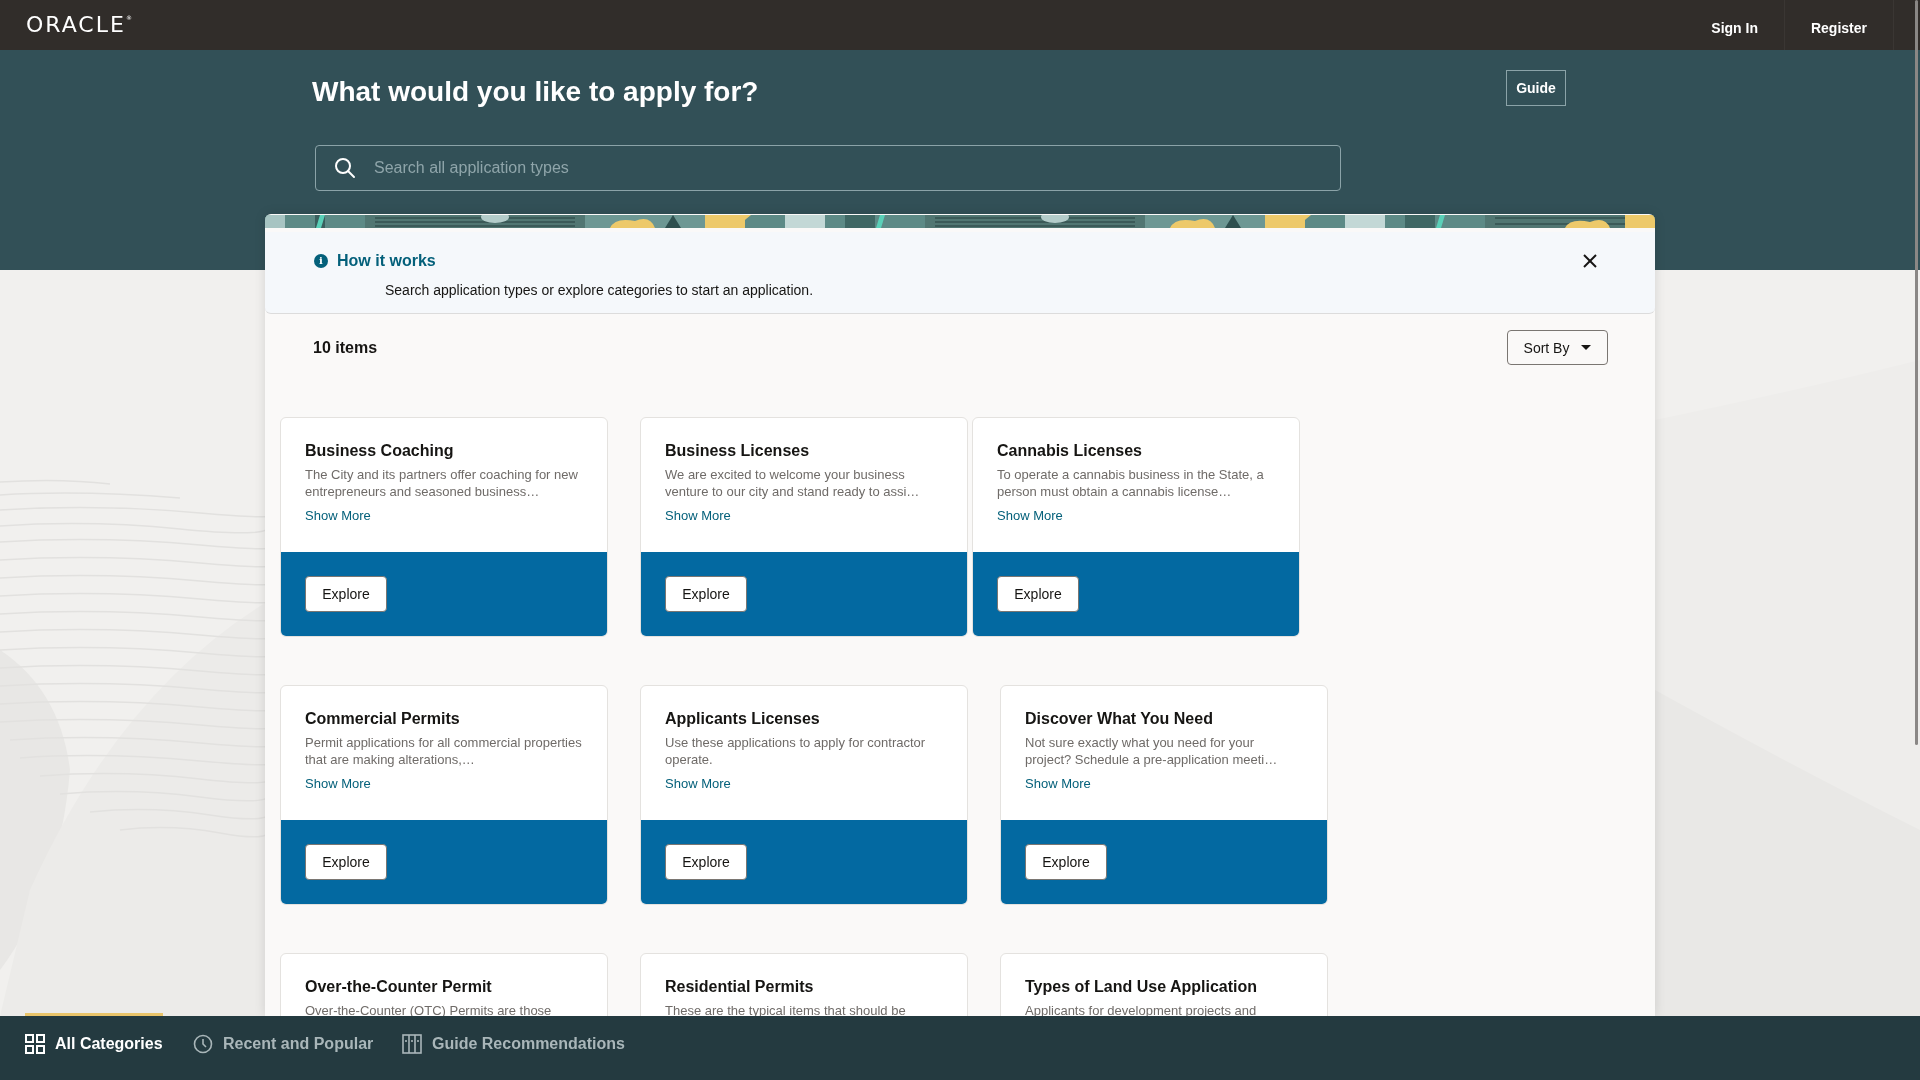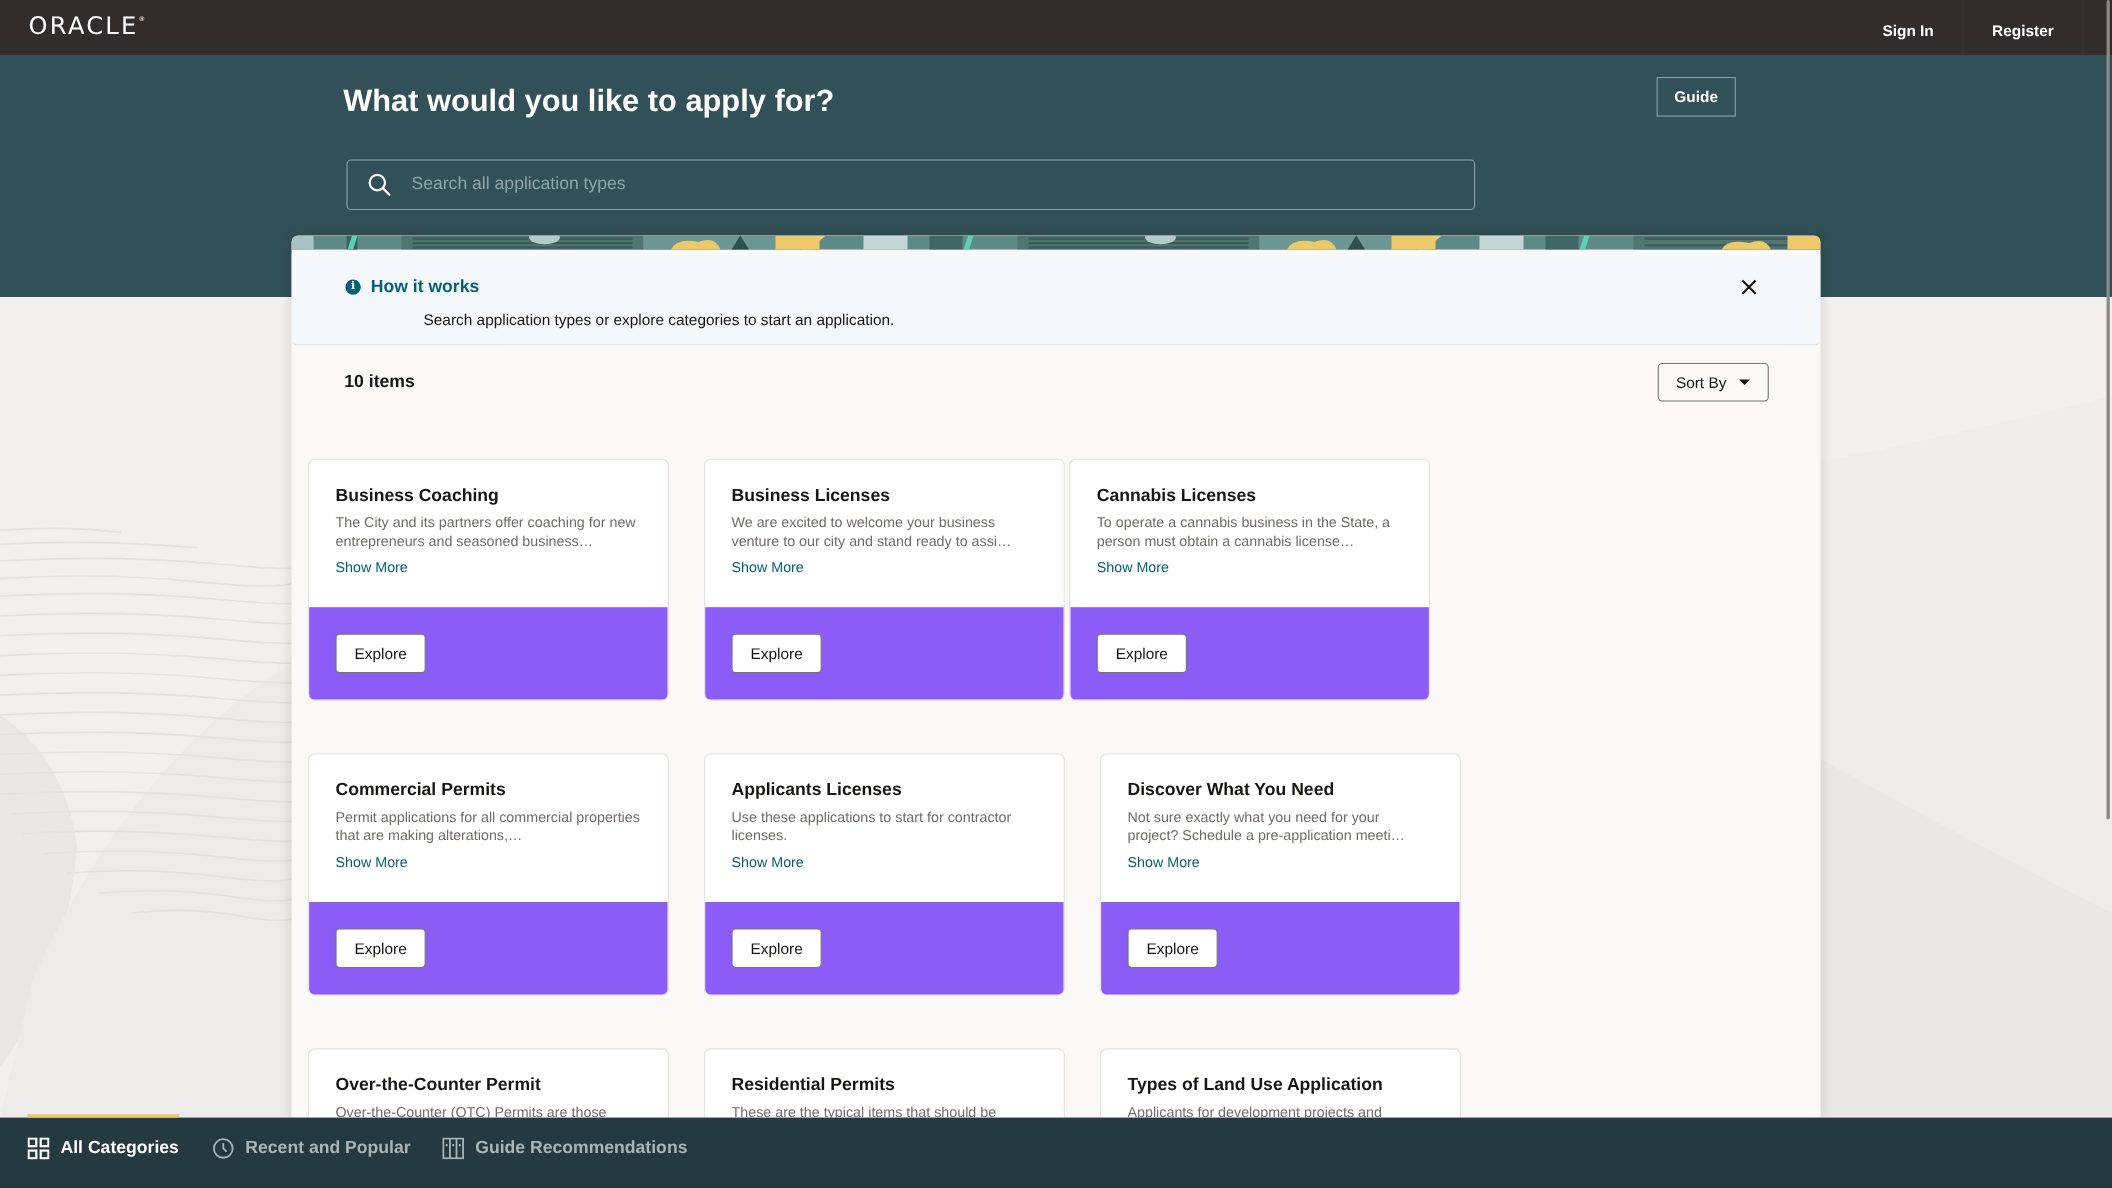--- a/index.html
+++ b/index.html
@@ -10,21 +10,21 @@
   .topbar { position: absolute; left: 0; top: 0; width: 1920px; height: 50px; background: #312d2a; }
   .logo { position: absolute; left: 26px; top: 12px; color: #fff; font-size: 22px; letter-spacing: 2px; font-weight: normal; font-family: "DejaVu Sans", sans-serif; }
   .logo sup { font-size: 6px; vertical-align: top; position: relative; top: 2px; letter-spacing: 0; }
   .topnav { position: absolute; right: 26px; top: 0; height: 50px; display: flex; align-items: center; }
   .topnav a { color: #fff; font-size: 14px; font-weight: bold; text-decoration: none; padding: 0 26px; height: 50px; line-height: 56px; border-right: 1px solid #3a3633; }
   .topnav a:first-child { border-left: 1px solid #312d2a; }
 
   
   .hero { position: absolute; left: 0; top: 50px; width: 1920px; height: 220px; background: #325057; }
   .hero-title { position: absolute; left: 312px; top: 26px; font-size: 28px; font-weight: bold; color: #fff; }
-  .guide-btn { position: absolute; left: 1506px; top: 20px; width: 72px; height: 36px; border: 1px solid #8ba3a8; border-radius: 0; background: transparent; color: #fff; font-size: 14px; font-weight: bold; font-family: inherit; cursor: pointer; }
+  .guide-btn { position: absolute; left: 1506px; top: 20px; width: 60px; height: 36px; border: 1px solid #8ba3a8; border-radius: 0; background: transparent; color: #fff; font-size: 14px; font-weight: bold; font-family: inherit; cursor: pointer; }
   .search { position: absolute; left: 315px; top: 95px; width: 1026px; height: 46px; border: 1px solid #8ba3a8; border-radius: 4px; display: flex; align-items: center; }
   .search .icon { width: 22px; height: 22px; margin-left: 18px; margin-right: 18px; }
   .search input { flex: 1; background: transparent; border: none; outline: none; font-size: 16px; color: #fff; font-family: inherit; }
   .search input::placeholder { color: #8fa5aa; }
 
   
   .bg-deco { position: absolute; left: 0; top: 270px; width: 1920px; height: 746px; overflow: hidden; }
 
   
   .panel { position: absolute; left: 265px; top: 214px; width: 1390px; height: 802px; background: #faf9f8; box-shadow: 0 0 12px rgba(0,0,0,0.12); border-radius: 6px 6px 0 0; overflow: hidden; }
@@ -39,21 +39,21 @@
   .items-count { position: absolute; left: 48px; top: 125px; font-size: 16px; font-weight: bold; color: #161513; }
   .sort-btn { position: absolute; left: 1242px; top: 116px; width: 101px; height: 35px; border: 1px solid #7a7672; border-radius: 4px; background: #faf9f8; font-size: 14px; color: #161513; font-family: inherit; display: flex; align-items: center; justify-content: center; cursor: pointer; }
   .sort-btn .caret { width: 0; height: 0; border-left: 5px solid transparent; border-right: 5px solid transparent; border-top: 5px solid #161513; margin-left: 12px; }
 
   .cards { position: absolute; left: 15px; top: 203px; width: 1100px; }
   .card { position: absolute; width: 328px; height: 220px; background: #fff; border: 1px solid #e4e2df; border-radius: 6px; overflow: hidden; }
   .card-body { height: 134px; padding: 24px 24px 0 24px; }
   .card-title { font-size: 16px; font-weight: bold; color: #161513; margin-bottom: 7px; white-space: nowrap; }
   .card-desc { font-size: 13px; color: #6f6b68; line-height: 16.5px; height: 33px; overflow: hidden; display: -webkit-box; -webkit-line-clamp: 2; -webkit-box-orient: vertical; }
   .card-more { display: inline-block; margin-top: 8px; font-size: 13px; color: #04607a; text-decoration: none; cursor: pointer; }
-  .card-foot { height: 86px; background: #8b5cf6; position: relative; }
+  .card-foot { height: 86px; background: #0369a1; position: relative; }
   .explore-btn { position: absolute; left: 24px; top: 24px; width: 82px; height: 36px; border: 1px solid #7a7672; border-radius: 4px; background: #fff; font-size: 14px; color: #161513; font-family: inherit; cursor: pointer; }
 
   
   .bottombar { position: absolute; left: 0; top: 1016px; width: 1920px; height: 64px; background: #243a40; }
   .tab { position: absolute; top: 0; height: 56px; display: flex; align-items: center; font-size: 16px; font-weight: bold; color: #a9b6b9; cursor: pointer; }
   .tab.active { color: #fff; }
   .tab.active::before { content: ""; position: absolute; left: 0; right: 0; top: -3px; height: 3px; background: #e9c46a; }
   .tab svg { margin-right: 10px; }
 
   .scrollbar { position: absolute; right: 2px; top: 0; width: 3px; height: 745px; background: #8a8785; border-radius: 2px; }
@@ -207,21 +207,21 @@
         <div class="card-desc">Permit applications for all commercial properties that are making alterations,…</div>
         <a class="card-more" href="#">Show More</a>
       </div>
       <div class="card-foot">
         <button class="explore-btn">Explore</button>
       </div>
     </div>
     <div class="card" style="left:360px;top:268px;">
       <div class="card-body">
         <div class="card-title">Applicants Licenses</div>
-        <div class="card-desc">Use these applications to start for contractor licenses.</div>
+        <div class="card-desc">Use these applications to apply for contractor operate.</div>
         <a class="card-more" href="#">Show More</a>
       </div>
       <div class="card-foot">
         <button class="explore-btn">Explore</button>
       </div>
     </div>
     <div class="card" style="left:720px;top:268px;">
       <div class="card-body">
         <div class="card-title">Discover What You Need</div>
         <div class="card-desc">Not sure exactly what you need for your project? Schedule a pre-application meeti…</div>

